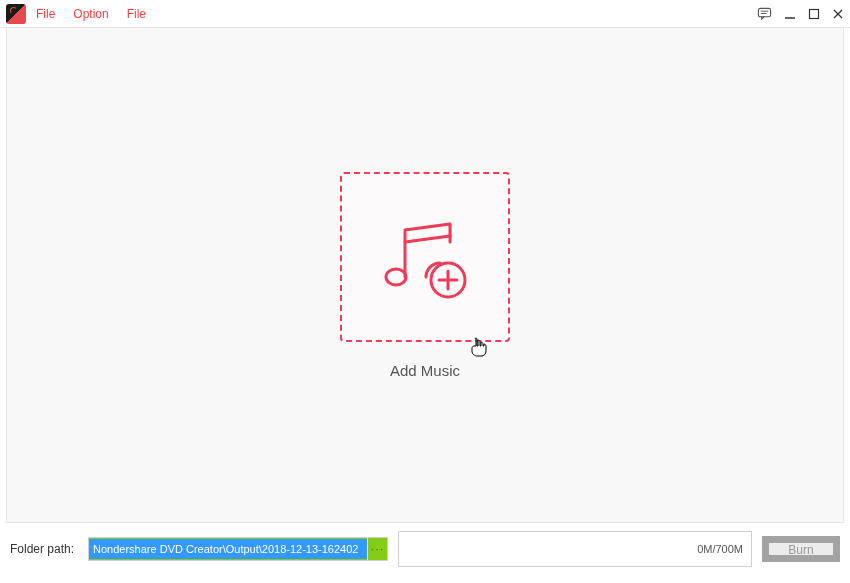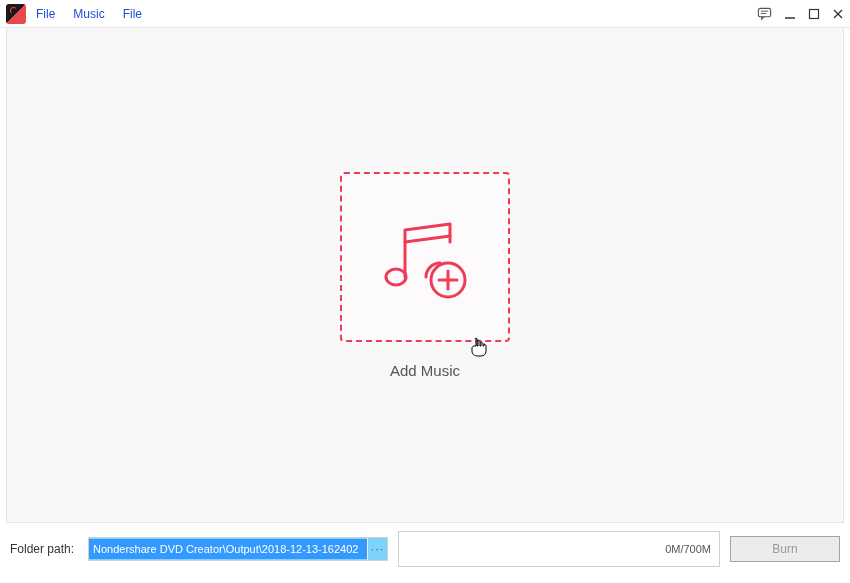--- a/index.html
+++ b/index.html
@@ -35,21 +35,21 @@
       width: 5px; height: 5px;
       border: 1.5px solid #e8494d;
       border-radius: 50%;
       border-right-color: transparent;
       border-bottom-color: transparent;
     }
     .menu {
       display: flex;
       gap: 18px;
       font-size: 12px;
-      color: #1d4ed8;
+      color: #ef4444;
     }
     .menu-item { cursor: default; }
     .titlebar-spacer { flex: 1; }
     .win-controls {
       display: flex;
       align-items: center;
       gap: 12px;
       color: #444;
     }
     .win-controls svg { display: block; }
@@ -97,21 +97,21 @@
       font-size: 12px;
       color: #333;
     }
     .folder-label { white-space: nowrap; margin-right: 4px; text-align: right; }
     .path-box {
       display: flex;
       align-items: center;
       border: 1px solid #d0d0d0;
       height: 24px;
       width: 300px;
-      background: #7dd3fc;
+      background: #84cc16;
     }
     .path-input {
       flex: 1;
       border: none;
       outline: none;
       font-size: 11px;
       height: 20px;
       padding: 0 4px;
       background: #3399ff;
       color: #fff;
@@ -133,37 +133,37 @@
       height: 36px;
       background: #fff;
       display: flex;
       align-items: center;
       justify-content: flex-end;
       padding: 0 8px;
       font-size: 11px;
       color: #555;
     }
     .burn-btn {
-      width: 110px;
+      width: 78px;
       height: 26px;
-      border: 1px solid #a3a3a3;
+      border: 7px solid #a3a3a3;
       background: #ececec;
       color: #999;
       font-size: 12px;
       cursor: default;
     }
   </style>
 </head>
 <body>
 
 <div class="titlebar">
   <div class="app-icon"></div>
   <div class="menu">
     <span class="menu-item">File</span>
-    <span class="menu-item">Music</span>
+    <span class="menu-item">Option</span>
     <span class="menu-item">File</span>
   </div>
   <div class="titlebar-spacer"></div>
   <div class="win-controls">
     <span>
       <svg width="15" height="15" viewBox="0 0 16 16">
           <rect x="1.5" y="2.5" width="13" height="9" rx="2" fill="none" stroke="#555" stroke-width="1.2"></rect>
           <path d="M5 11 L5 14 L8 11" fill="none" stroke="#555" stroke-width="1.2"></path>
           <line x1="4" y1="5.5" x2="12" y2="5.5" stroke="#555" stroke-width="1"></line>
           <line x1="4" y1="8" x2="10" y2="8" stroke="#555" stroke-width="1"></line>

